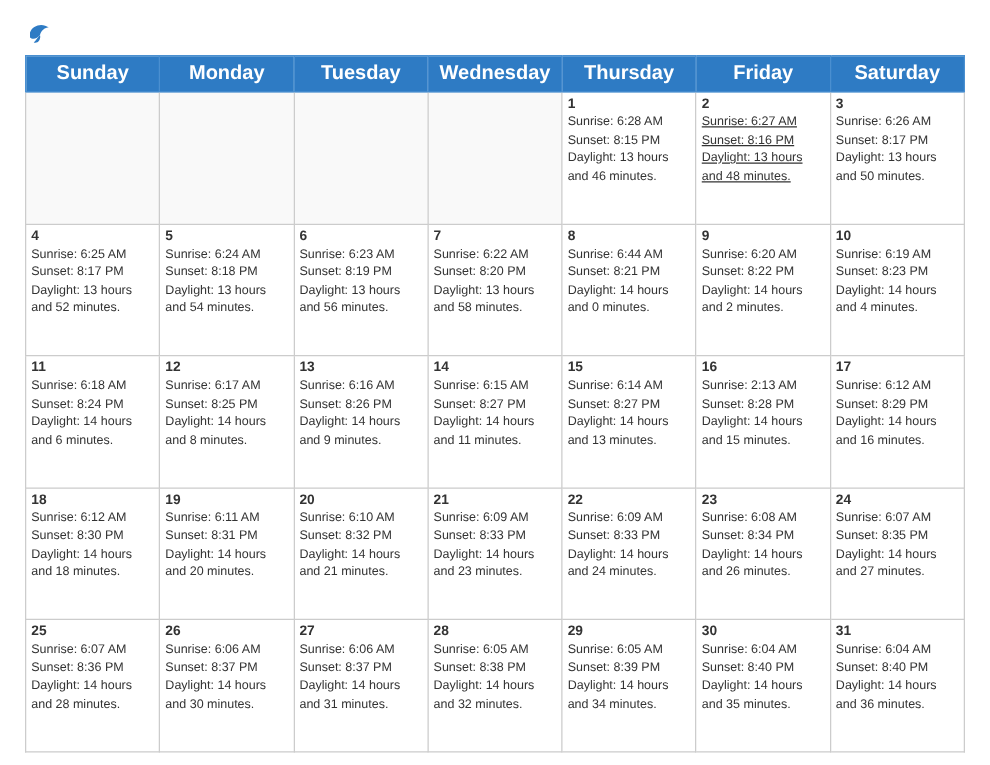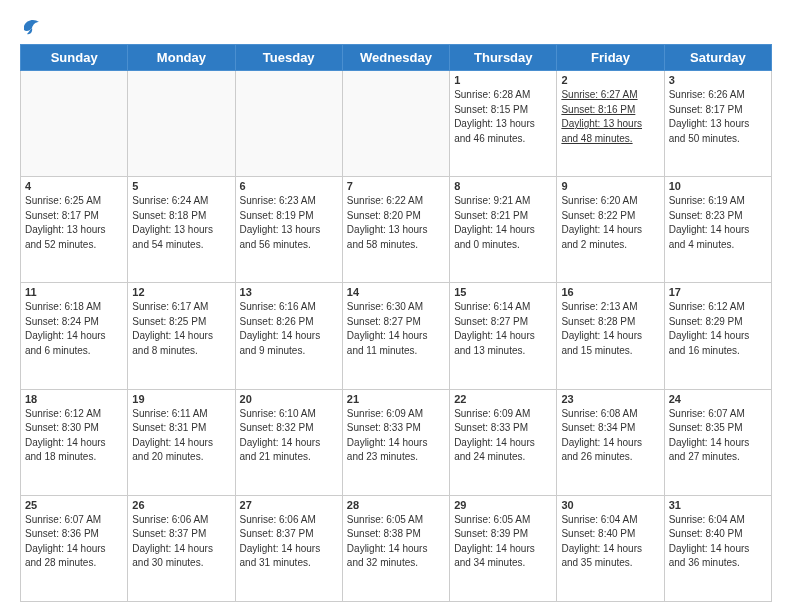--- a/index.html
+++ b/index.html
@@ -57,21 +57,21 @@
       flex: 1;
       border: 1px solid #ccc;
       border-collapse: collapse;
       width: 100%;
       table-layout: fixed;
     }
     .calendar th {
       background-color: #2e7bc4;
       color: #fff;
       text-align: center;
-      font-size: 13px;
+      font-size: 16px;
       font-weight: bold;
       padding: 5px 2px;
       border: 1px solid #4a8fd0;
     }
     .calendar td {
       border: 1px solid #ccc;
       vertical-align: top;
       padding: 3px 4px;
       font-size: 9.5px;
       color: #333;
@@ -180,21 +180,21 @@
           </td>
           <td>
             <span class="day-number">7</span>
             <div class="day-info" style="white-space: pre-line;">Sunrise: 6:22 AM
 Sunset: 8:20 PM
 Daylight: 13 hours
 and 58 minutes.</div>
           </td>
           <td>
             <span class="day-number">8</span>
-            <div class="day-info" style="white-space: pre-line;">Sunrise: 9:21 AM
+            <div class="day-info" style="white-space: pre-line;">Sunrise: 6:44 AM
 Sunset: 8:21 PM
 Daylight: 14 hours
 and 0 minutes.</div>
           </td>
           <td>
             <span class="day-number">9</span>
             <div class="day-info" style="white-space: pre-line;">Sunrise: 6:20 AM
 Sunset: 8:22 PM
 Daylight: 14 hours
 and 2 minutes.</div>
@@ -224,21 +224,21 @@
           </td>
           <td>
             <span class="day-number">13</span>
             <div class="day-info" style="white-space: pre-line;">Sunrise: 6:16 AM
 Sunset: 8:26 PM
 Daylight: 14 hours
 and 9 minutes.</div>
           </td>
           <td>
             <span class="day-number">14</span>
-            <div class="day-info" style="white-space: pre-line;">Sunrise: 6:30 AM
+            <div class="day-info" style="white-space: pre-line;">Sunrise: 6:15 AM
 Sunset: 8:27 PM
 Daylight: 14 hours
 and 11 minutes.</div>
           </td>
           <td>
             <span class="day-number">15</span>
             <div class="day-info" style="white-space: pre-line;">Sunrise: 6:14 AM
 Sunset: 8:27 PM
 Daylight: 14 hours
 and 13 minutes.</div>

